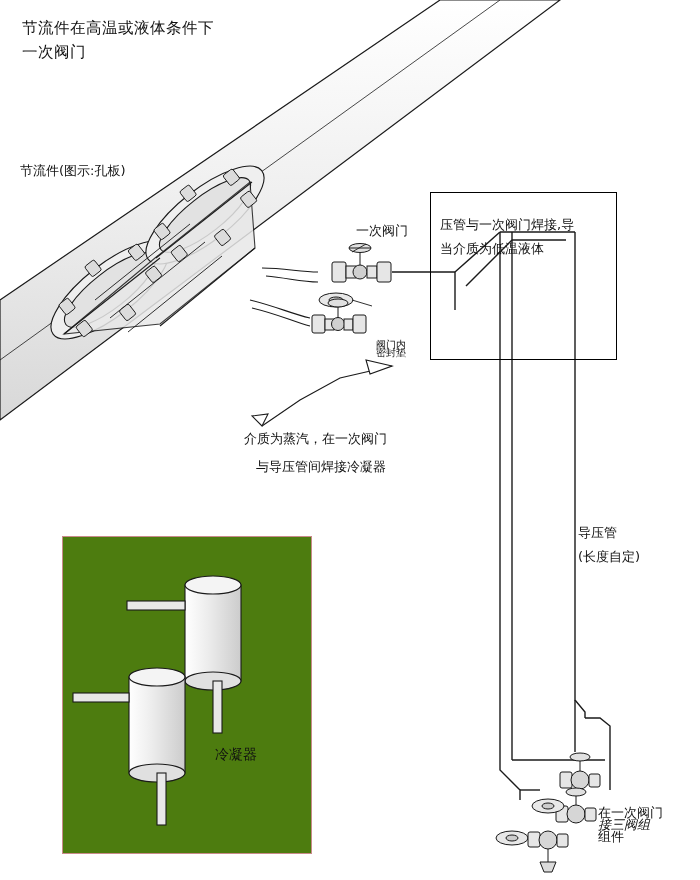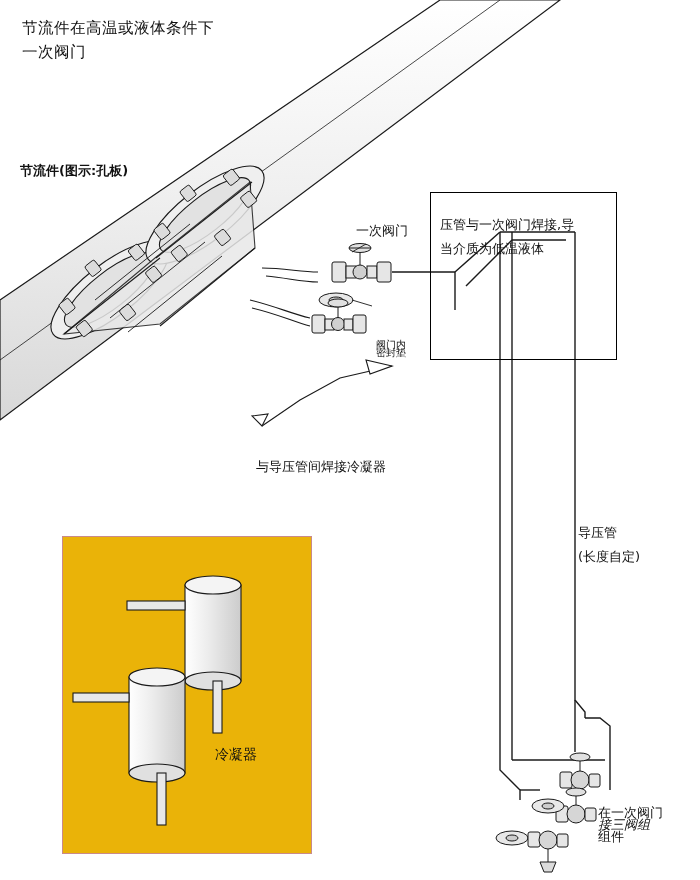--- a/index.html
+++ b/index.html
@@ -40,21 +40,21 @@
   .t12 { font-size: 10px; margin-top: 40px; }
   .t14 { font-size: 14px; }
   .boxnote {
     position: absolute;
     border: 1px solid #000;
     background: transparent;
   }
   .imgbox {
     position: absolute;
     border: 1px solid #c98a8a;
-    background: #eab308;
+    background: #4d7c0f;
   }
 </style>
 </head>
 <body>
 
 <div id="canvas">
 
   <svg class="layer" viewBox="0 0 700 880">
     <defs>
       <linearGradient id="pipeGrad" x1="0" y1="0" x2="0" y2="1">
@@ -240,30 +240,31 @@
       </g>
     </svg>
     <div class="lbl t14" style="left:152px; top:208px;">冷凝器</div>
   </div>
 
   <div class="boxnote" style="left:430px; top:192px; width:185px; height:166px;"></div>
 
   <div class="lbl title" style="left:22px; top:18px;">节流件在高温或液体条件下</div>
   <div class="lbl title" style="left:22px; top:42px;">一次阀门</div>
 
-  <div class="lbl t13" style="left:20px; top:162px;font-weight:bold;">节流件(图示:孔板)</div>
+  <div class="lbl t13" style="left:20px; top:162px;">节流件(图示:孔板)</div>
 
   <div class="lbl t13" style="left:356px; top:222px;">一次阀门</div>
 
   <div class="lbl t12" style="left:376px; top:298px;">阀门内</div>
   <div class="lbl t12" style="left:376px; top:306px;">密封垫</div>
 
   <div class="lbl t13" style="left:440px; top:216px;">压管与一次阀门焊接,导</div>
   <div class="lbl t13" style="left:440px; top:240px;">当介质为低温液体</div>
 
+  <div class="lbl t13" style="left:244px; top:430px;">介质为蒸汽，在一次阀门</div>
   <div class="lbl t13" style="left:256px; top:458px;">与导压管间焊接冷凝器</div>
 
   <div class="lbl t13" style="left:578px; top:524px;">导压管</div>
   <div class="lbl t13" style="left:578px; top:548px;">(长度自定)</div>
 
   <div class="lbl t13" style="left:598px; top:816px;font-style:italic;">接三阀组</div>
   <div class="lbl t13" style="left:598px; top:804px;">在一次阀门</div>
   <div class="lbl t13" style="left:598px; top:828px;">组件</div>
 
   <div class="lbl t13" style="left:540px; top:882px;">排污阀</div>

